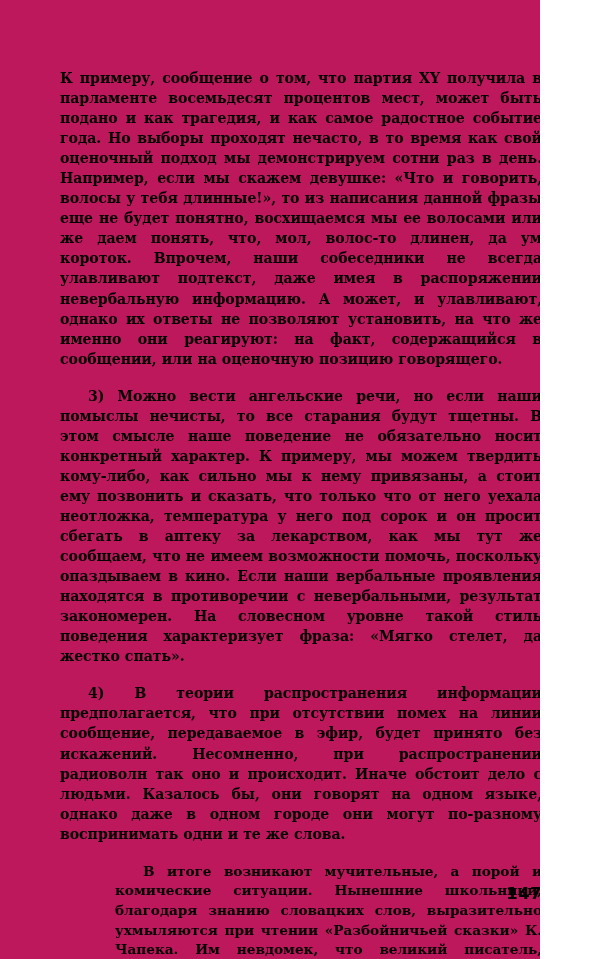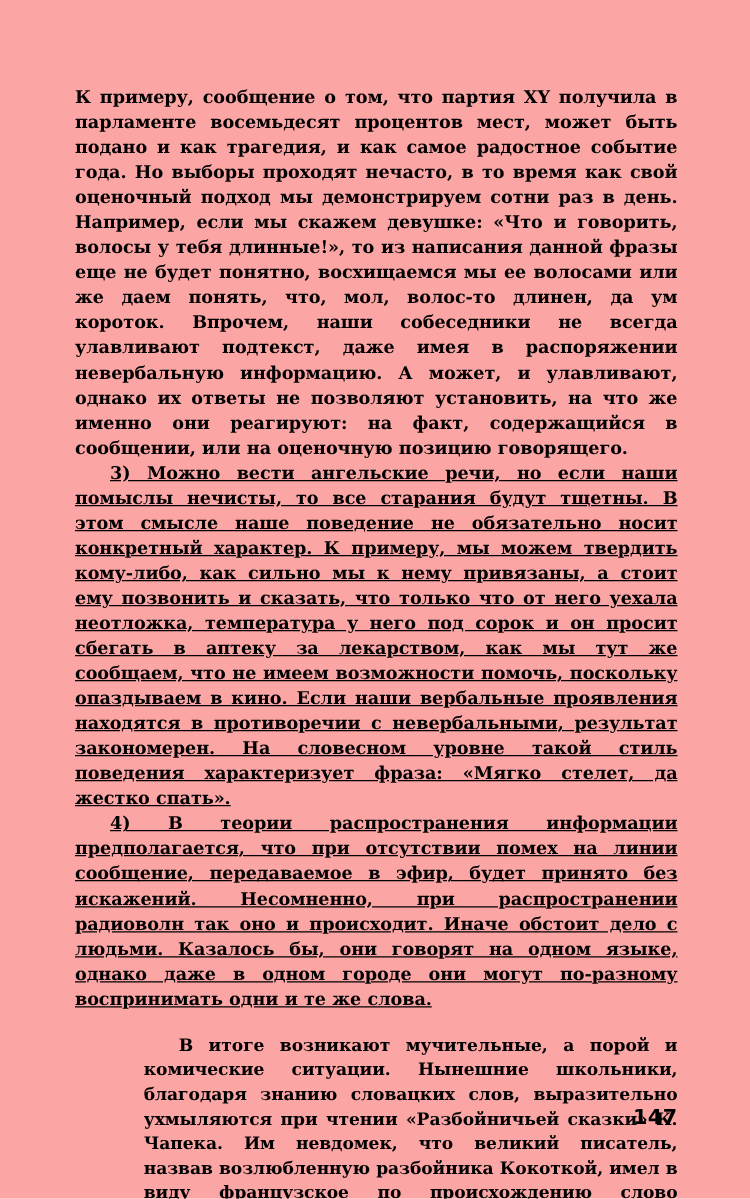--- a/index.html
+++ b/index.html
@@ -4,23 +4,23 @@
 <title>Scanned book page 147</title>
 <style>
   html, body {
     margin: 0;
     padding: 0;
     background: #ffffff;
   }
 
   .page {
     position: relative;
-    width: 600px;
+    width: 540px;
     height: 959px;
-    background: #fca5a5;
+    background: #be185d;
     overflow: hidden;
     font-family: "DejaVu Serif", "Liberation Serif", serif;
     color: #000000;
     -webkit-font-smoothing: none;
   }
 
   .text-column {
     position: absolute;
     left: 60px;
     top: 68px;
@@ -42,21 +42,21 @@
   }
 
   
   .para.no-indent {
     text-indent: 0;
   }
 
   
   .para.indent {
     text-indent: 28px;
-    text-decoration: underline;
+    margin-top: 17px;
   }
 
   
   .para.block-quote {
     margin-top: 18px;
     margin-left: 55px;
     text-indent: 28px;
     width: 427px;
     font-size: 13.7px;
     line-height: 19.6px;

